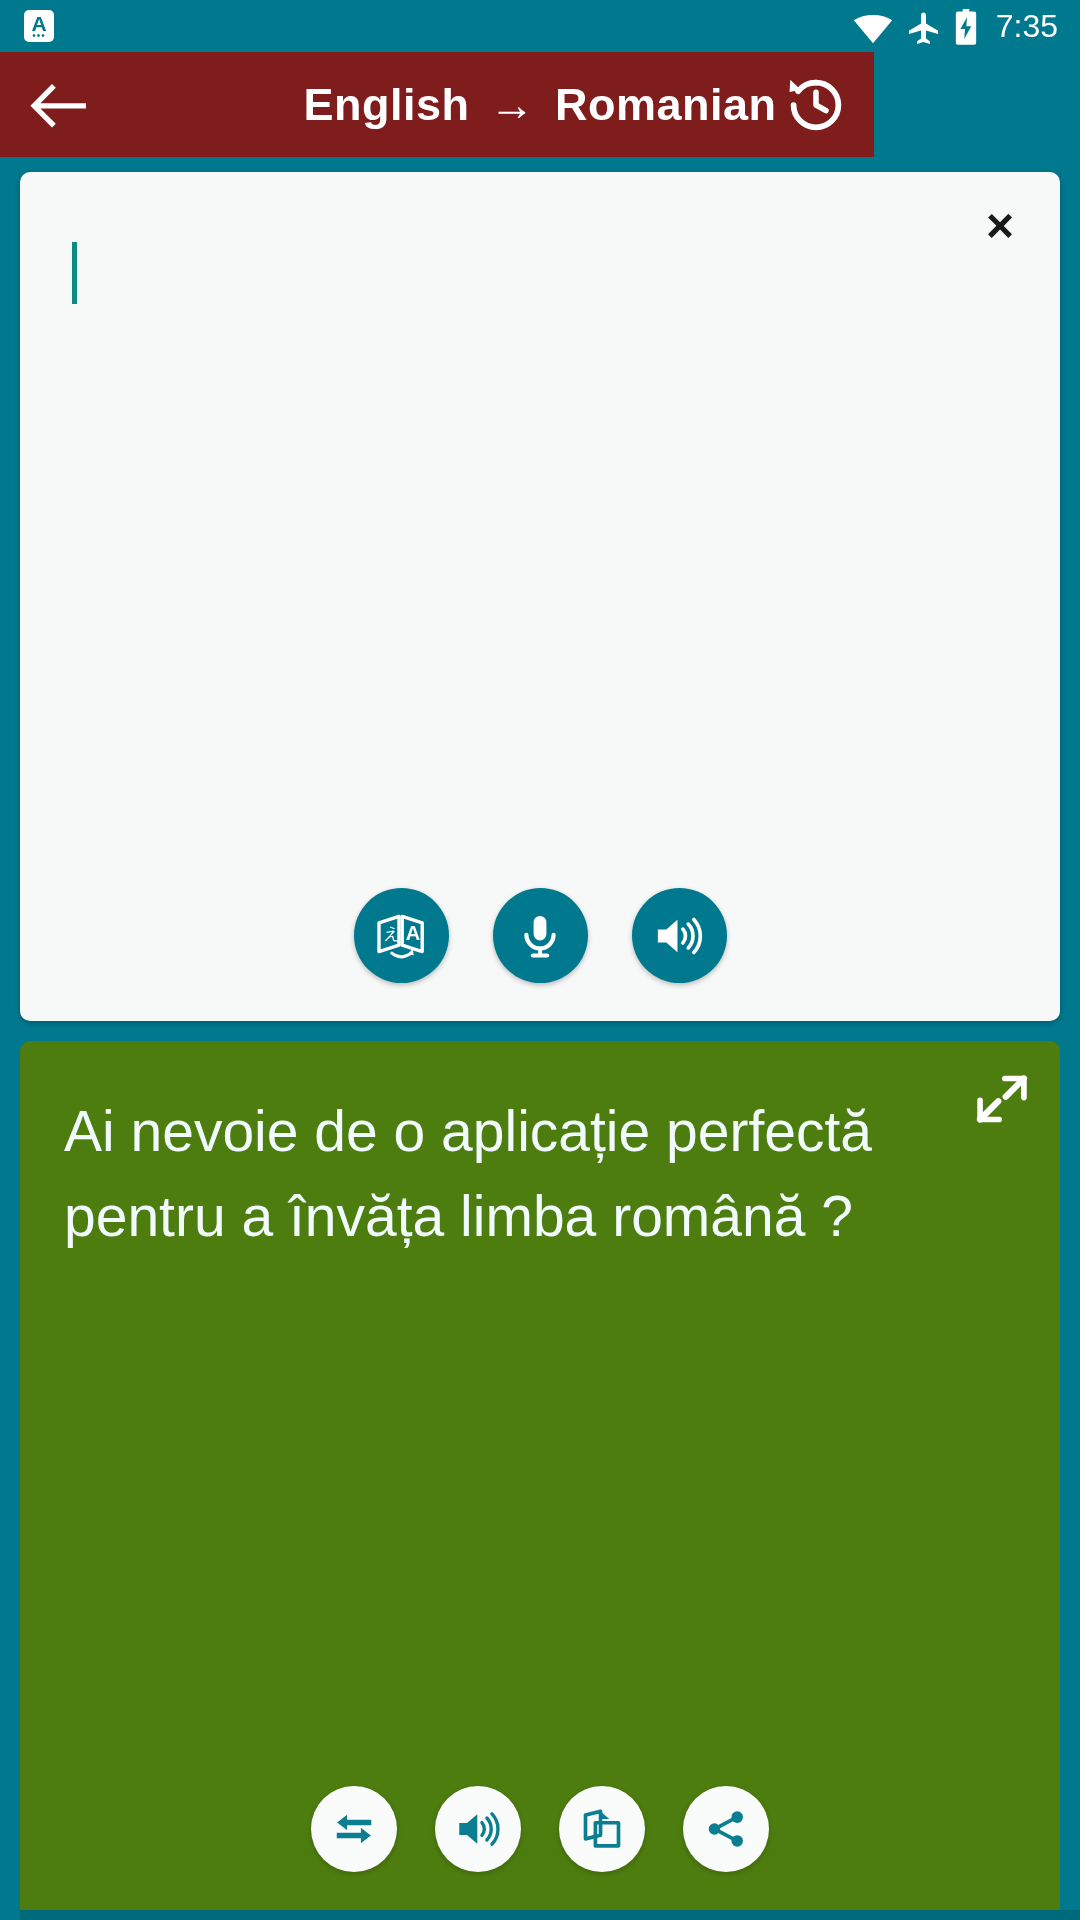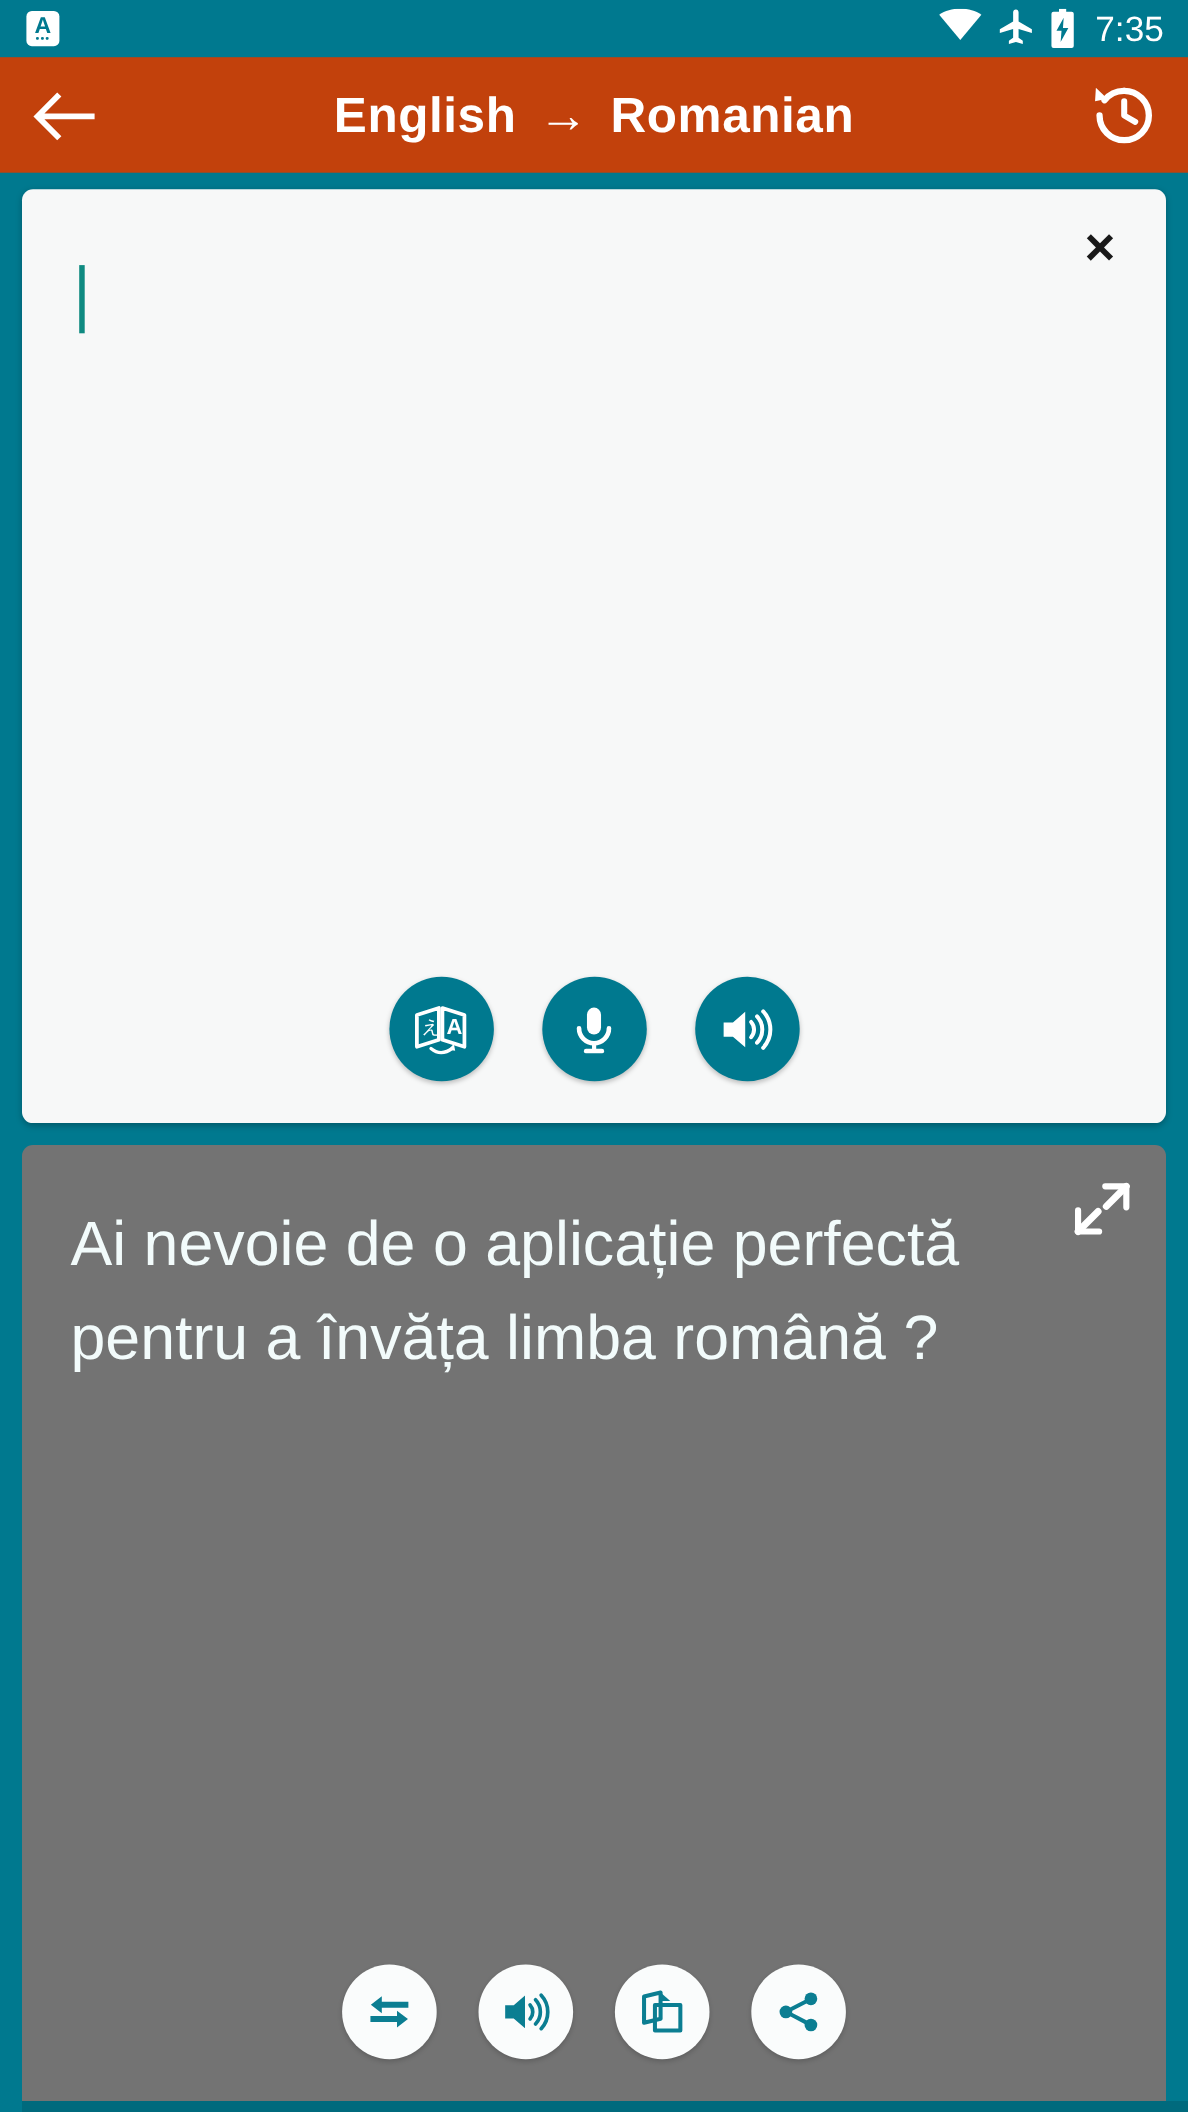--- a/index.html
+++ b/index.html
@@ -18,28 +18,28 @@
     padding:0 22px 0 24px;
   }
   .sb-left { display:flex; align-items:center; gap:10px; }
   .notif-badge {
     width:30px; height:32px; background:#ffffff; border-radius:5px;
     display:flex; align-items:center; justify-content:center;
     flex-direction:column; line-height:1;
   }
   .notif-badge .letter { font-size:21px; font-weight:bold; color:#00798f; line-height:20px; }
   .notif-badge .dots { font-size:10px; color:#00798f; letter-spacing:1px; line-height:6px; margin-top:-1px;}
-  .sb-right { margin-left:auto; display:flex; align-items:flex-start; gap:14px; }
+  .sb-right { margin-left:auto; display:flex; align-items:flex-end; gap:14px; }
   .sb-time { color:#fff; font-size:32px; font-weight:400; letter-spacing:0px; margin-left:4px; }
   .sb-ico { display:block; }
 
   
   .appbar {
-    position:absolute; top:52px; left:0; width:1080px; height:105px;
-    background:#c2410c; display:flex; align-items:center; padding:0 24px;
+    position:absolute; top:52px; left:0; width:874px; height:105px;
+    background:#7f1d1d; display:flex; align-items:center; padding:0 24px;
   }
   .appbar-title {
     position:absolute; left:0; width:1080px; text-align:center;
     color:#ffffff; font-size:45px; font-weight:bold; letter-spacing:0.5px;
     display:flex; align-items:center; justify-content:center; gap:20px;
     pointer-events:none;
   }
   .back-btn { position:relative; z-index:3; width:70px; height:70px; display:flex; align-items:center; justify-content:center; }
   .history-btn { position:absolute; right:22px; z-index:3; width:72px; height:72px; display:flex; align-items:center; justify-content:center; }
 
@@ -68,21 +68,21 @@
     display:flex; justify-content:center; align-items:center; gap:44px;
   }
   .fab-solid {
     width:95px; height:95px; border-radius:50%; background:#00798f;
     display:flex; align-items:center; justify-content:center;
     box-shadow:0 2px 5px rgba(0,0,0,0.25);
   }
 
   .target-card {
     position:absolute; left:20px; top:1041px; width:1040px; height:879px;
-    background:#737373; border-radius:10px 10px 0 0;
+    background:#4d7c0f; border-radius:10px 10px 0 0;
   }
   .expand-btn {
     position:absolute; right:18px; top:18px; width:80px; height:80px;
     display:flex; align-items:center; justify-content:center;
   }
   .target-text {
     position:absolute; left:44px; top:48px; right:120px;
     font-size:57px; line-height:85px; color:#f2fbfb; font-weight:400;
     white-space:pre-wrap; word-wrap:break-word;
   }

